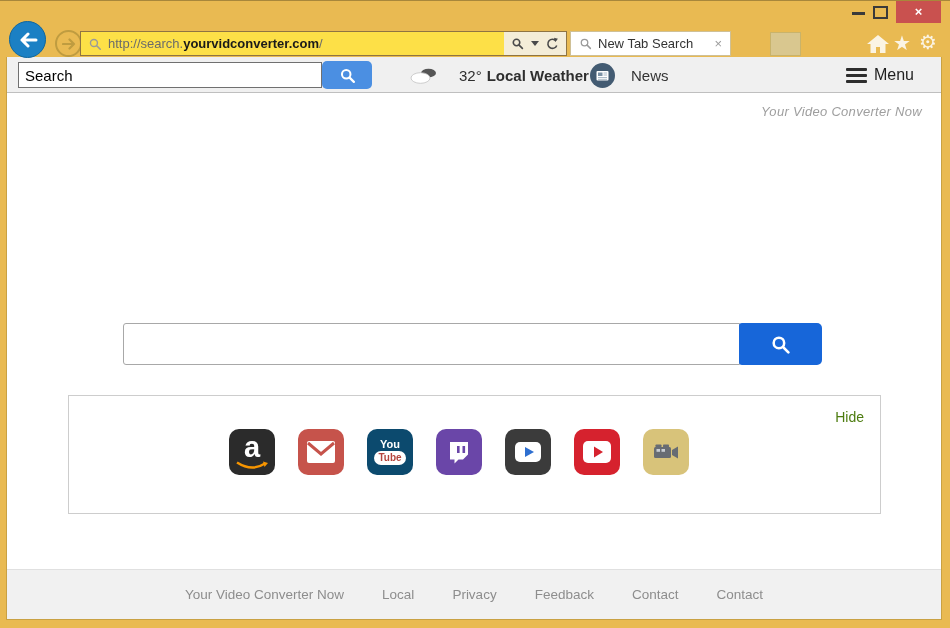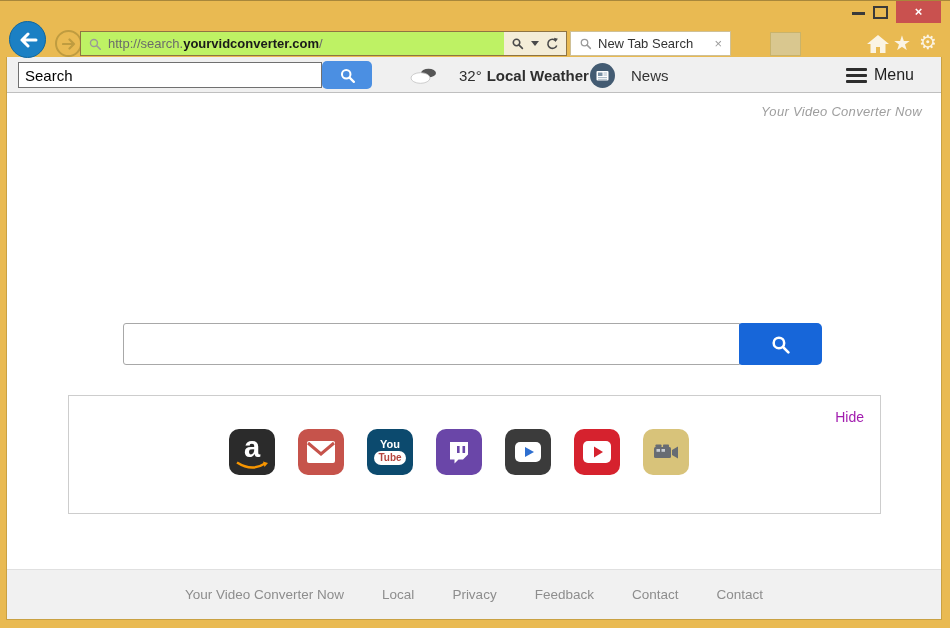--- a/index.html
+++ b/index.html
@@ -11,21 +11,21 @@
   .btn-min { left:852px; top:11px; width:13px; height:3px; background:#3a3a3a; cursor:default; }
   .btn-max { left:873px; top:5px; width:15px; height:13px; border:2px solid #3a3a3a; background:transparent; }
   .btn-close { left:896px; top:0; width:45px; height:22px; background:#c9514f; color:#fff;
                font-size:13px; font-weight:bold; text-align:center; line-height:22px; }
 
   
   .back-btn { left:9px; top:20px; width:37px; height:37px; border-radius:50%;
               background:#1b80c4; border:1px solid #0f669e; display:flex; align-items:center; justify-content:center; z-index:5; }
   .fwd-btn { left:55px; top:29px; width:27px; height:27px; border-radius:50%;
              border:2px solid #bf9c40; display:flex; align-items:center; justify-content:center; }
-  .addr-bar { left:80px; top:30px; width:487px; height:25px; background:#bef264;
+  .addr-bar { left:80px; top:30px; width:487px; height:25px; background:#fde047;
               border:1px solid #8f7442; display:flex; align-items:center; }
   .addr-bar .mag { margin:0 6px 0 7px; display:flex; }
   .url-text { font-size:13px; color:#6b6b6b; white-space:nowrap; }
   .url-text b { color:#1a1a1a; font-weight:bold; }
   .addr-controls { margin-left:auto; height:100%; width:62px; background:#f4edd8;
                    display:flex; align-items:center; justify-content:space-evenly; }
   .caret-down { width:0; height:0; border-left:4px solid transparent; border-right:4px solid transparent;
                 border-top:5px solid #4a4a4a; }
   .tab { left:570px; top:30px; width:161px; height:25px; background:#fff; border:1px solid #cfc096;
          display:flex; align-items:center; }
@@ -54,21 +54,21 @@
 
   
   .content { left:7px; top:92px; width:934px; height:476px; background:#fff; }
   .watermark { right:28px; top:103px; font-size:13px; font-style:italic; color:#9e9e9e; letter-spacing:0.3px; }
   .main-search-input { left:123px; top:322px; width:617px; height:42px; border:1px solid #a8a8a8;
                        border-radius:3px 0 0 3px; font-size:17px; padding:0 10px;
                        font-family:"Liberation Sans", sans-serif; }
   .main-search-btn { left:739px; top:322px; width:83px; height:42px; background:#1766d9; border:none;
                      border-radius:3px 5px 5px 3px; display:flex; align-items:center; justify-content:center; }
   .shortcut-panel { left:68px; top:394px; width:813px; height:119px; border:1px solid #cdcdcd; background:#fff; }
-  .hide-link { position:absolute; right:16px; top:13px; font-size:14px; color:#a21caf; cursor:pointer; }
+  .hide-link { position:absolute; right:16px; top:13px; font-size:14px; color:#4d7c0f; cursor:pointer; }
   .icon-row { position:absolute; left:160px; top:33px; display:flex; gap:23px; }
   .sc { width:46px; height:46px; border-radius:10px; display:flex; flex-direction:column;
         align-items:center; justify-content:center; cursor:pointer; }
   .sc-amazon { background:#2b2b2b; }
   .am-a { color:#fff; font-size:29px; font-weight:bold; line-height:0.9; margin-top:2px; }
   .sc-gmail { background:#c6534b; }
   .sc-youtube { background:#0c4a6e; }
   .yt-you { color:#fff; font-size:11px; font-weight:bold; line-height:1; }
   .yt-tube { background:#fff; color:#b5453e; font-size:10px; font-weight:bold; line-height:1;
              border-radius:7px; padding:2px 4px; margin-top:1px; }

